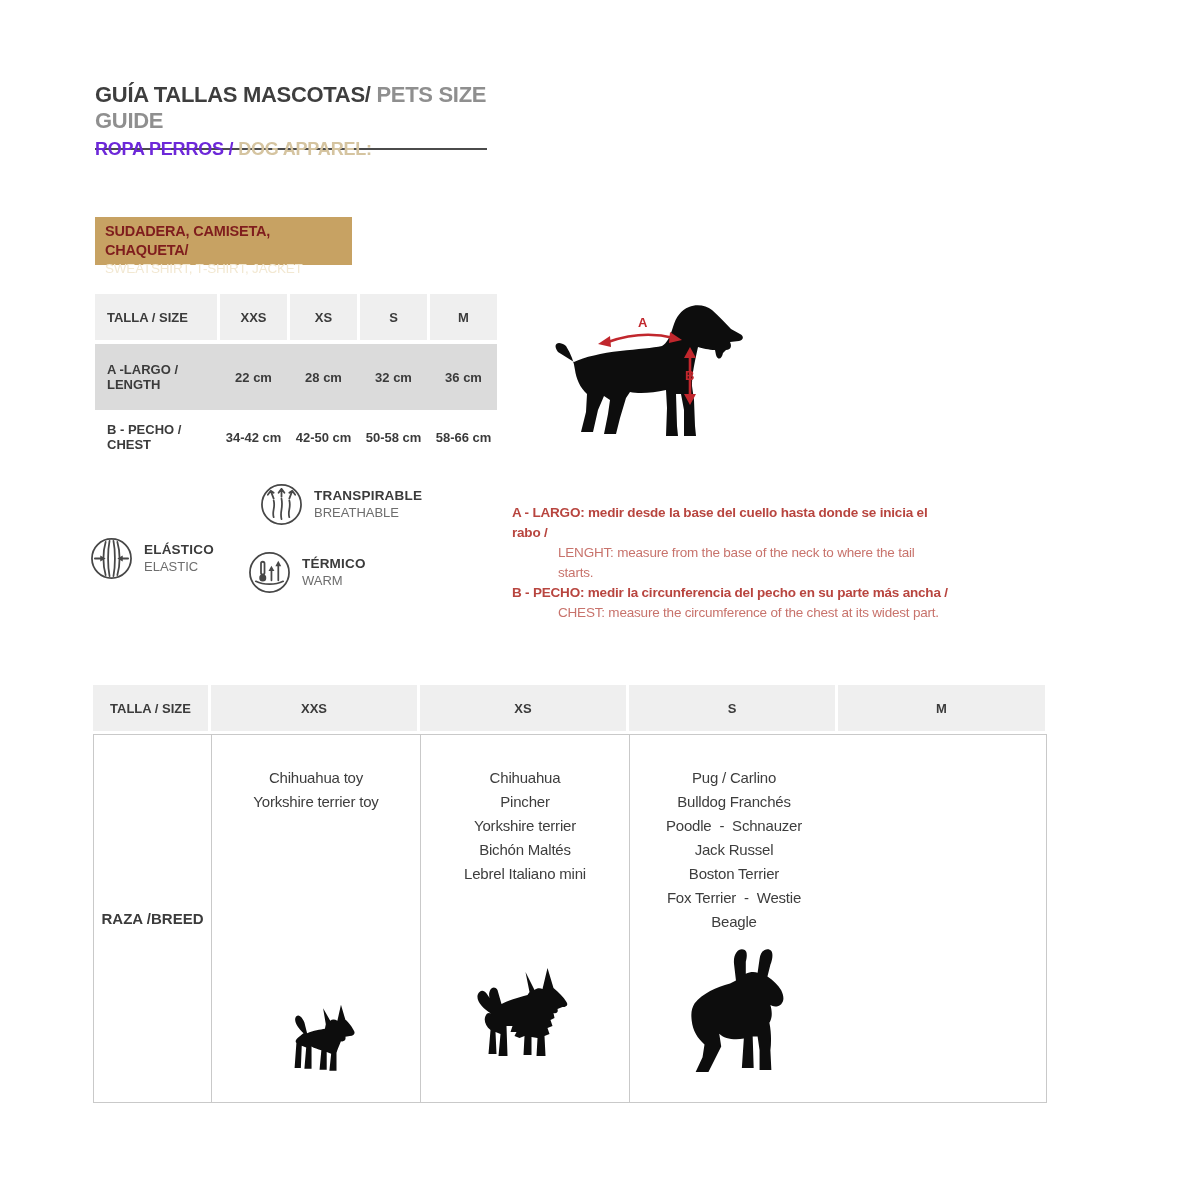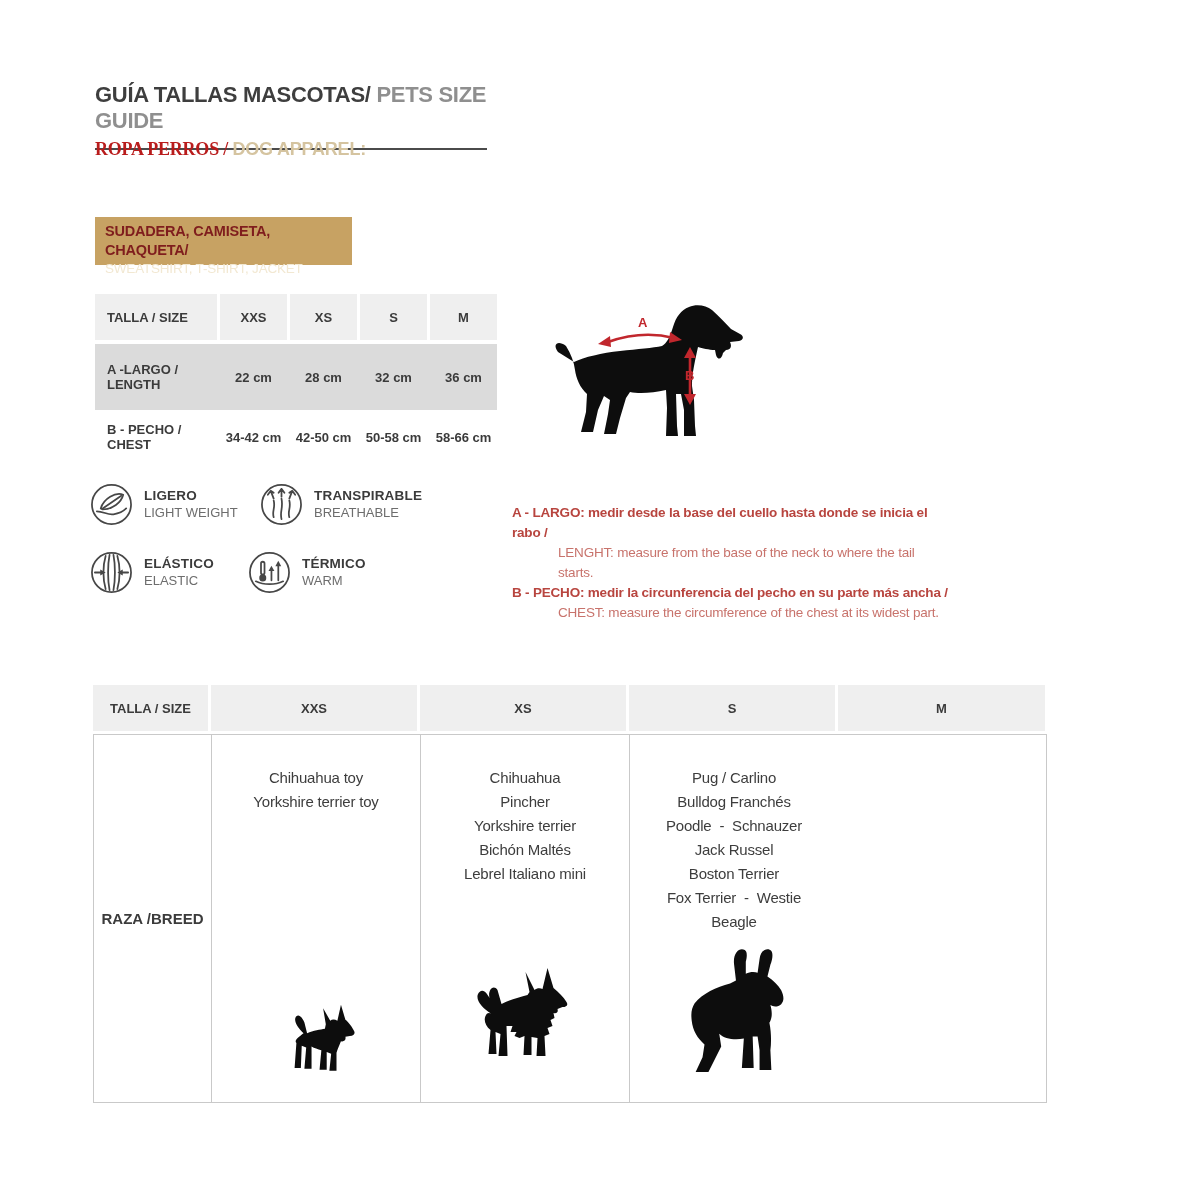--- a/index.html
+++ b/index.html
@@ -5,21 +5,21 @@
   html,body{margin:0;padding:0;background:#fff;}
   .page{position:relative;width:1200px;height:1200px;background:#fff;overflow:hidden;
         font-family:"Liberation Sans",sans-serif;color:#3b3b3b;}
 
   
   .title-wrap{position:absolute;left:95px;top:82px;width:392px;padding-bottom:14px;
               border-bottom:2px solid #4b4b4b;font-size:22px;font-weight:bold;letter-spacing:-0.3px;}
   .title-es{color:#3e3e3e;}
   .title-en{color:#8f8f8f;}
   .subtitle{position:absolute;left:95px;top:139px;font-size:18px;font-weight:bold;letter-spacing:-0.2px;}
-  .subtitle-es{color:#b91c1c;font-family:Liberation Serif, serif;}
+  .subtitle-es{color:#6d28d9;}
   .subtitle-en{color:#d5c4a0;}
 
   
   .banner{position:absolute;left:95px;top:217px;width:257px;height:48px;background:#c7a263;
           box-sizing:border-box;padding:5px 10px;line-height:1.3;}
   .banner-l1{font-size:14.5px;font-weight:bold;color:#7f1d1d;letter-spacing:-0.2px;}
   .banner-l2{font-size:13.5px;color:#f2e8d2;letter-spacing:-0.2px;}
 
   
   .size-table{position:absolute;left:95px;top:294px;width:402px;font-size:13px;font-weight:bold;}
@@ -35,21 +35,21 @@
   
   .diagram{position:absolute;left:550px;top:296px;width:220px;height:155px;}
 
   
   .feature{position:absolute;display:flex;align-items:flex-start;}
   .feature svg{width:43px;height:43px;flex:0 0 auto;}
   .f-labels{margin-left:11px;padding-top:5px;line-height:1.2;}
   .f-es{font-size:13.5px;font-weight:bold;color:#3b3b3b;letter-spacing:0.2px;}
   .f-en{font-size:13px;color:#6d6d6d;margin-top:1px;}
   .feat-1{left:90px;top:483px;} .feat-2{left:260px;top:483px;}
-  .feat-3{left:90px;top:551px;} .feat-4{left:248px;top:551px;}
+  .feat-3{left:90px;top:537px;} .feat-4{left:248px;top:551px;}
 
   
   .notes{position:absolute;left:512px;top:503px;width:440px;font-size:13.5px;line-height:20px;}
   .note-main{color:#b8453f;font-weight:bold;letter-spacing:-0.2px;}
   .note-sub{color:#c8736c;padding-left:46px;letter-spacing:-0.2px;}
 
   
   .bt-header{position:absolute;left:93px;top:685px;display:grid;
              grid-template-columns:115px 206px 206px 206px 207px;column-gap:3px;
              font-size:13px;font-weight:bold;}
@@ -134,32 +134,20 @@
       </g>
       <g>
         <line class="red-stroke" x1="140" y1="60" x2="140" y2="100"></line>
         <polygon class="red-fill" points="140,51 134,62 146,62"></polygon>
         <polygon class="red-fill" points="140,109 134,98 146,98"></polygon>
         <text class="red-label" x="135" y="84">B</text>
       </g>
     </svg>
   </div>
 
-  <div class="feature feat-1">
-    <svg viewBox="0 0 44 44">
-      <circle class="icon-stroke" cx="22" cy="22" r="20"></circle>
-      <path class="icon-stroke" d="M11,26 C14,16 26,9 34,12 C32,20 23,27 13,27 Z"></path>
-      <path class="icon-stroke" d="M13,26 L32,13"></path>
-      <path class="icon-stroke" d="M7,29 C14,29 18,33 24,32 C30,31 34,29 37,26"></path>
-    </svg>
-    <div class="f-labels">
-      <div class="f-es">LIGERO</div>
-      <div class="f-en">LIGHT WEIGHT</div>
-    </div>
-  </div>
 
   <div class="feature feat-2">
     <svg viewBox="0 0 44 44">
       <circle class="icon-stroke" cx="22" cy="22" r="20"></circle>
       <path class="icon-stroke" d="M14,35 C12,29 16,25 14,18"></path>
       <path class="icon-stroke" d="M22,37 C20,29 24,26 22,16"></path>
       <path class="icon-stroke" d="M30,35 C28,29 32,25 30,18"></path>
       <path class="icon-stroke" d="M14,16 L11,8 M11,8 L8,12 M11,8 L14,10"></path>
       <path class="icon-stroke" d="M22,14 L22,6 M22,6 L19,10 M22,6 L25,10"></path>
       <path class="icon-stroke" d="M30,16 L33,8 M33,8 L30,10 M33,8 L36,12"></path>

